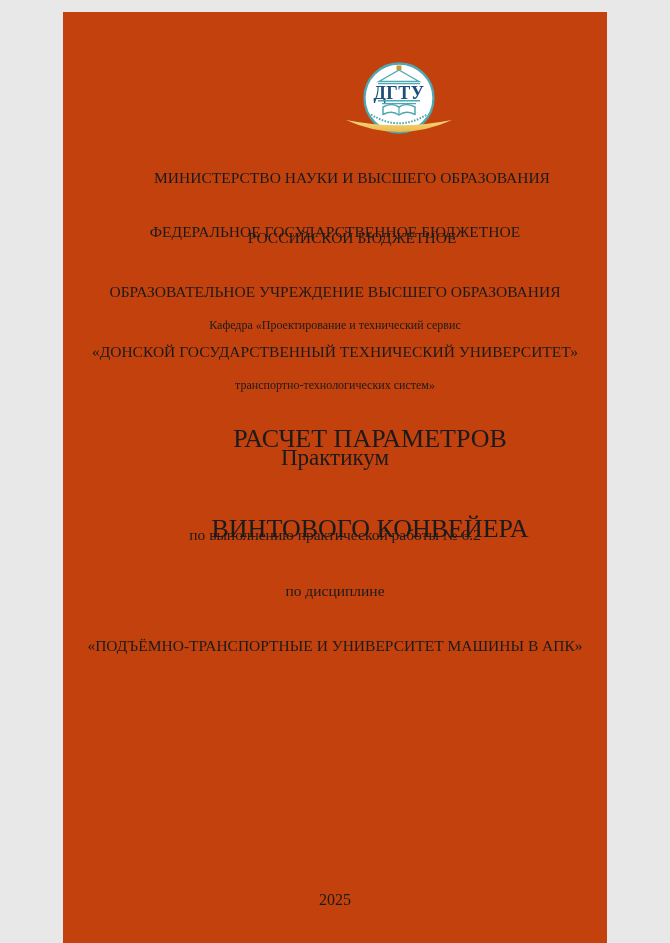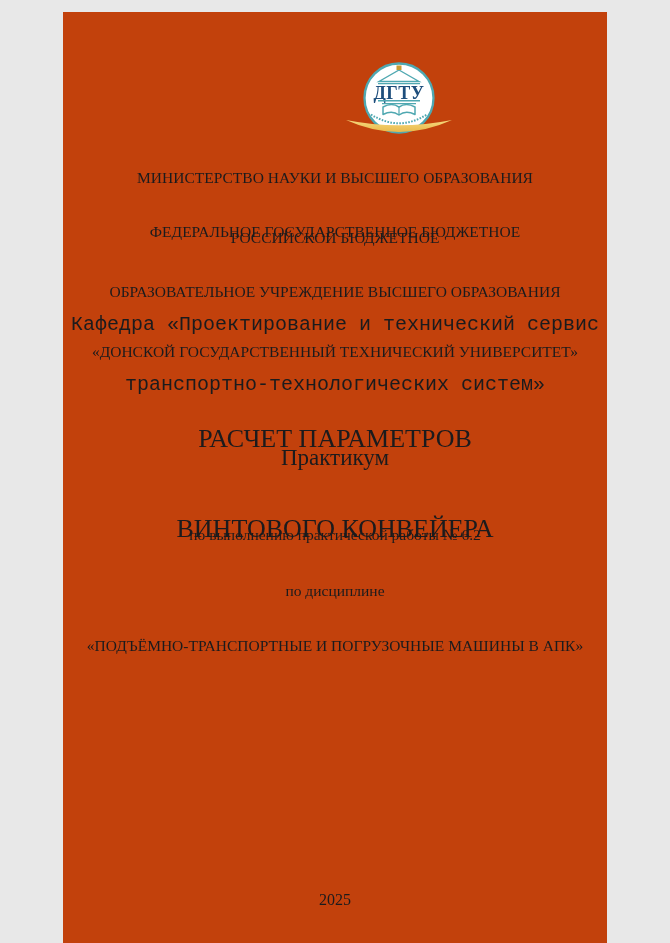--- a/index.html
+++ b/index.html
@@ -10,24 +10,24 @@
     background:#c2410c;
     font-family:"Liberation Serif","DejaVu Serif",serif;
     color:#1b1b1d;
     overflow:hidden;
   }
   .txt{
     position:absolute;left:0;width:100%;
     text-align:center;
     white-space:pre-wrap;
   }
-  .ministry{top:116px;font-size:15.5px;line-height:20px;}
+  .ministry{top:116px;font-size:15.5px;line-height:20px;padding-left:17px;}
   .institution{top:170px;font-size:15.5px;line-height:20px;}
-  .department{top:263px;font-size:20px;line-height:20px;font-family:Liberation Mono, monospace;}
-  .main-title{top:352px;font-size:26px;line-height:30px;}
+  .department{top:263px;font-size:12px;line-height:20px;}
+  .main-title{top:352px;font-size:26px;line-height:30px;padding-left:35px;}
   .subtitle{top:435px;font-size:23px;line-height:22px;}
   .details{top:477px;font-size:15.5px;line-height:18.5px;}
   .footer{top:843px;font-size:16px;line-height:18px;}
   .logo-wrap{
     position:absolute;top:46px;left:279px;
     width:112px;height:80px;
   }
   .emblem-acronym{
     font-family:"Liberation Serif","DejaVu Serif",serif;
     font-weight:bold;
@@ -87,20 +87,20 @@
   <div class="txt main-title">
     <div>РАСЧЕТ ПАРАМЕТРОВ</div>
     <div>ВИНТОВОГО КОНВЕЙЕРА</div>
   </div>
 
   <div class="txt subtitle">Практикум</div>
 
   <div class="txt details">
     <div>по выполнению практической работы № 6.2</div>
     <div>по дисциплине</div>
-    <div>«ПОДЪЁМНО-ТРАНСПОРТНЫЕ И ПОГРУЗОЧНЫЕ МАШИНЫ В АПК»</div>
+    <div>«ПОДЪЁМНО-ТРАНСПОРТНЫЕ И УНИВЕРСИТЕТ МАШИНЫ В АПК»</div>
   </div>
 
   <div class="txt footer">
     <div>2025</div>
   </div>
 
 </div>
 
 </body></html>

